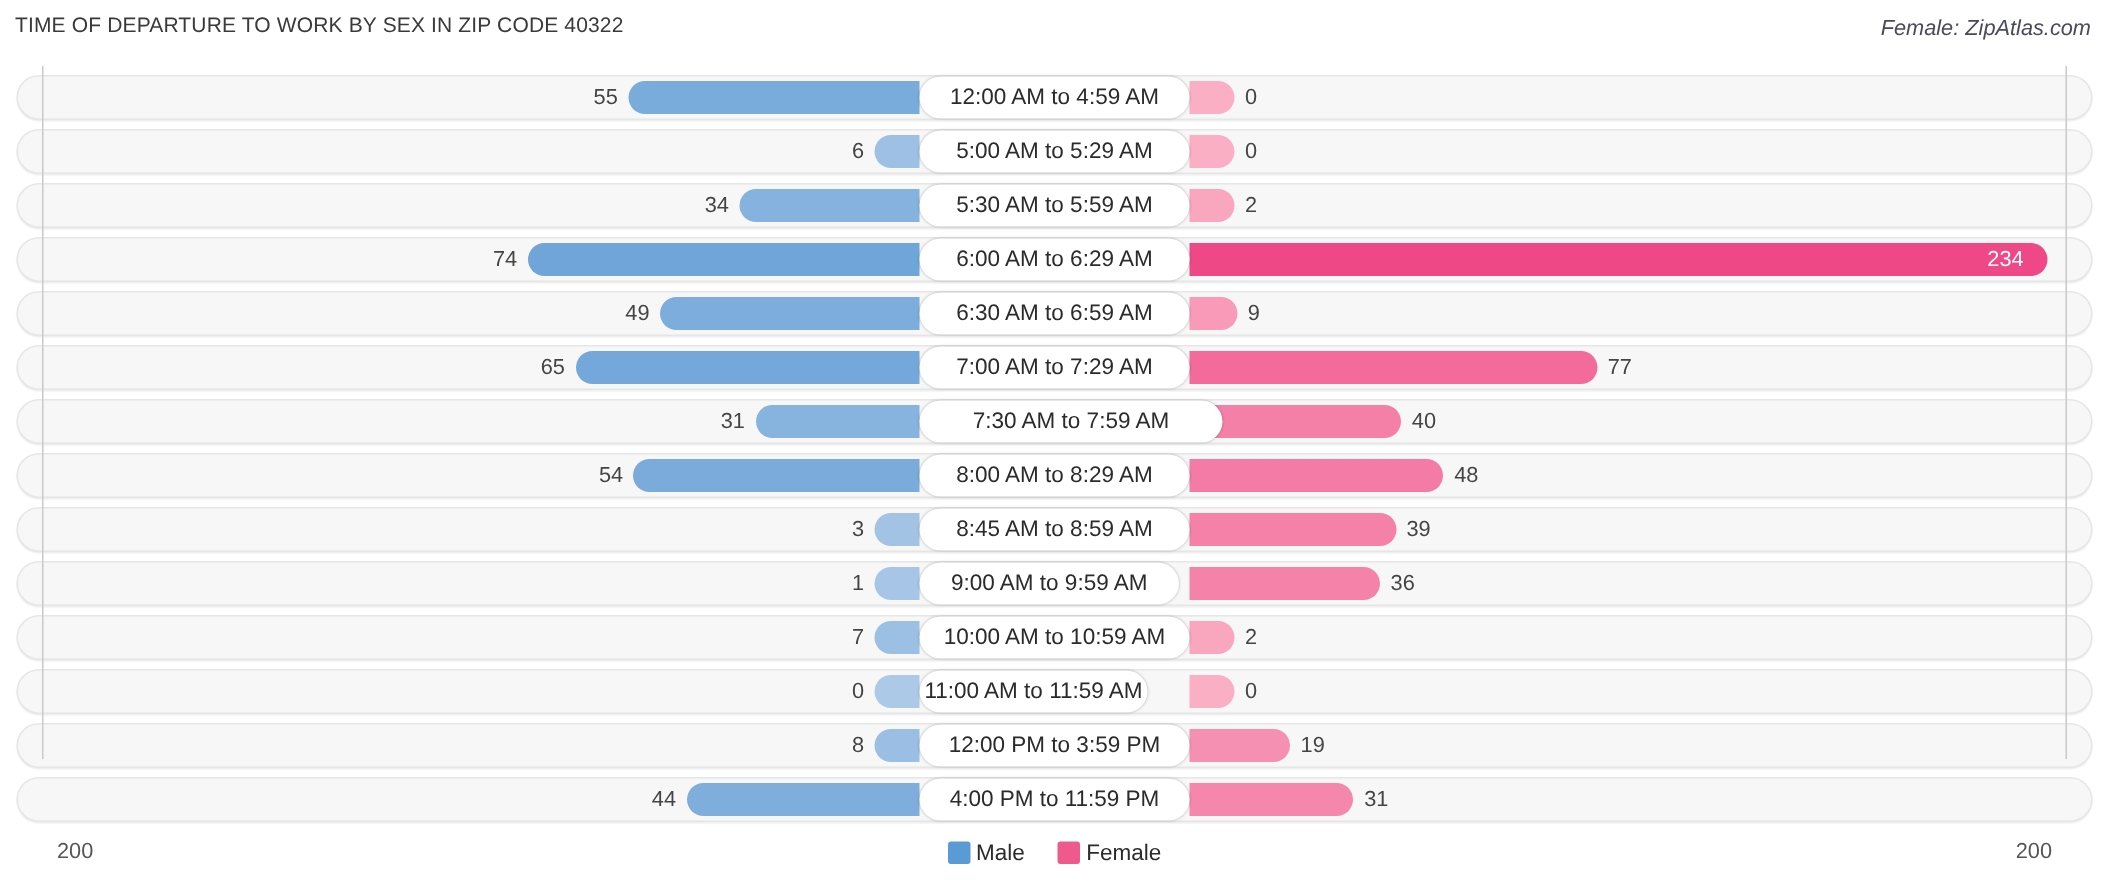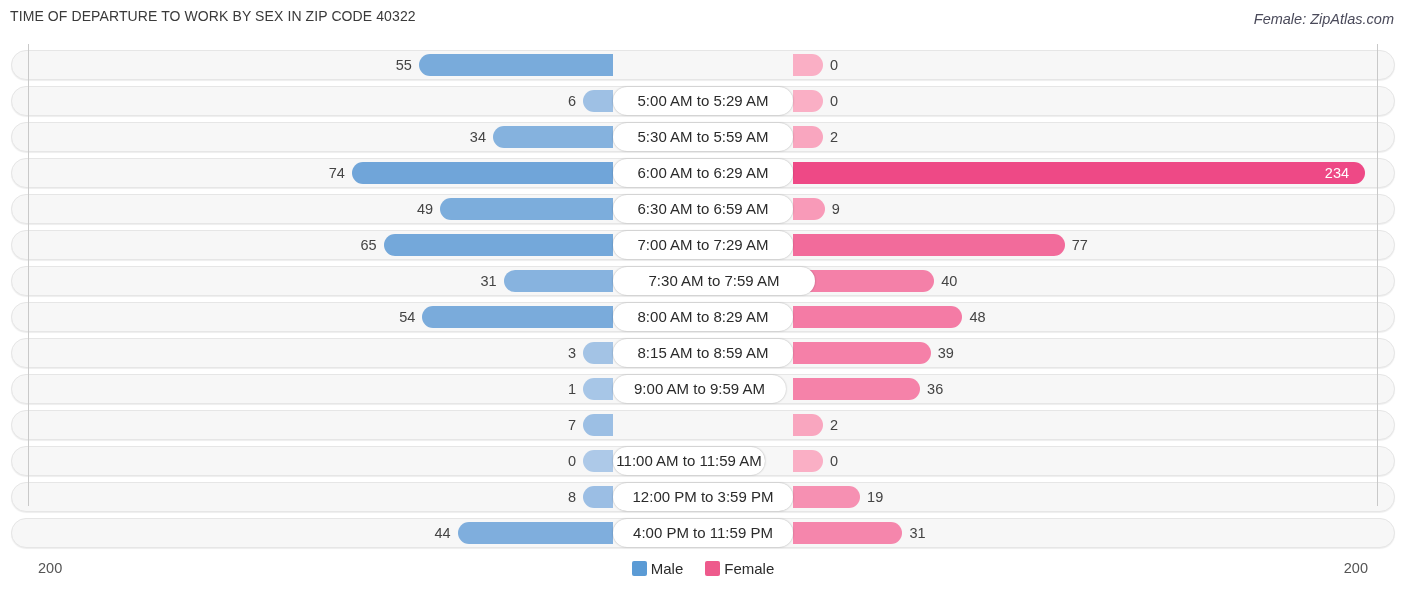--- a/index.html
+++ b/index.html
@@ -170,20 +170,21 @@
   <div class="plot">
     <div class="axis-line left"></div>
     <div class="axis-line right"></div>
     <div class="rows" id="rows">
         <div class="row">
           <div class="track"></div>
           <div class="bar male" style="left: 418.85px; width: 194.15px; background: rgb(121, 171, 219);"></div>
           <div class="bar female" style="left: 793px; width: 30px; background: rgb(250, 175, 197);"></div>
           <div class="val male" style="right: 994.15px;">55</div>
           <div class="val female" style="left: 830px;">0</div>
+          <div class="cat" style="left: 613px; width: 180px;">12:00 AM to 4:59 AM</div>
         </div>
         <div class="row">
           <div class="track"></div>
           <div class="bar male" style="left: 583px; width: 30px; background: rgb(158, 192, 228);"></div>
           <div class="bar female" style="left: 793px; width: 30px; background: rgb(250, 175, 197);"></div>
           <div class="val male" style="right: 830px;">6</div>
           <div class="val female" style="left: 830px;">0</div>
           <div class="cat" style="left: 613px; width: 180px;">5:00 AM to 5:29 AM</div>
         </div>
         <div class="row">
@@ -233,36 +234,37 @@
           <div class="val male" style="right: 990.62px;">54</div>
           <div class="val female" style="left: 969.44px;">48</div>
           <div class="cat" style="left: 613px; width: 180px;">8:00 AM to 8:29 AM</div>
         </div>
         <div class="row">
           <div class="track"></div>
           <div class="bar male" style="left: 583px; width: 30px; background: rgb(163, 195, 229);"></div>
           <div class="bar female" style="left: 793px; width: 137.67px; background: rgb(245, 128, 168);"></div>
           <div class="val male" style="right: 830px;">3</div>
           <div class="val female" style="left: 937.67px;">39</div>
-          <div class="cat" style="left: 613px; width: 180px;">8:15 AM to 8:59 AM</div>
+          <div class="cat" style="left: 613px; width: 180px;">8:45 AM to 8:59 AM</div>
         </div>
         <div class="row">
           <div class="track"></div>
           <div class="bar male" style="left: 583px; width: 30px; background: rgb(167, 198, 231);"></div>
           <div class="bar female" style="left: 793px; width: 127.08px; background: rgb(245, 130, 169);"></div>
           <div class="val male" style="right: 830px;">1</div>
           <div class="val female" style="left: 927.08px;">36</div>
           <div class="cat" style="left: 613px; width: 173px;">9:00 AM to 9:59 AM</div>
         </div>
         <div class="row">
           <div class="track"></div>
           <div class="bar male" style="left: 583px; width: 30px; background: rgb(156, 191, 228);"></div>
           <div class="bar female" style="left: 793px; width: 30px; background: rgb(249, 166, 191);"></div>
           <div class="val male" style="right: 830px;">7</div>
           <div class="val female" style="left: 830px;">2</div>
+          <div class="cat" style="left: 613px; width: 180px;">10:00 AM to 10:59 AM</div>
         </div>
         <div class="row">
           <div class="track"></div>
           <div class="bar male" style="left: 583px; width: 30px; background: rgb(173, 201, 232);"></div>
           <div class="bar female" style="left: 793px; width: 30px; background: rgb(250, 175, 197);"></div>
           <div class="val male" style="right: 830px;">0</div>
           <div class="val female" style="left: 830px;">0</div>
           <div class="cat" style="left: 613px; width: 152px;">11:00 AM to 11:59 AM</div>
         </div>
         <div class="row">

